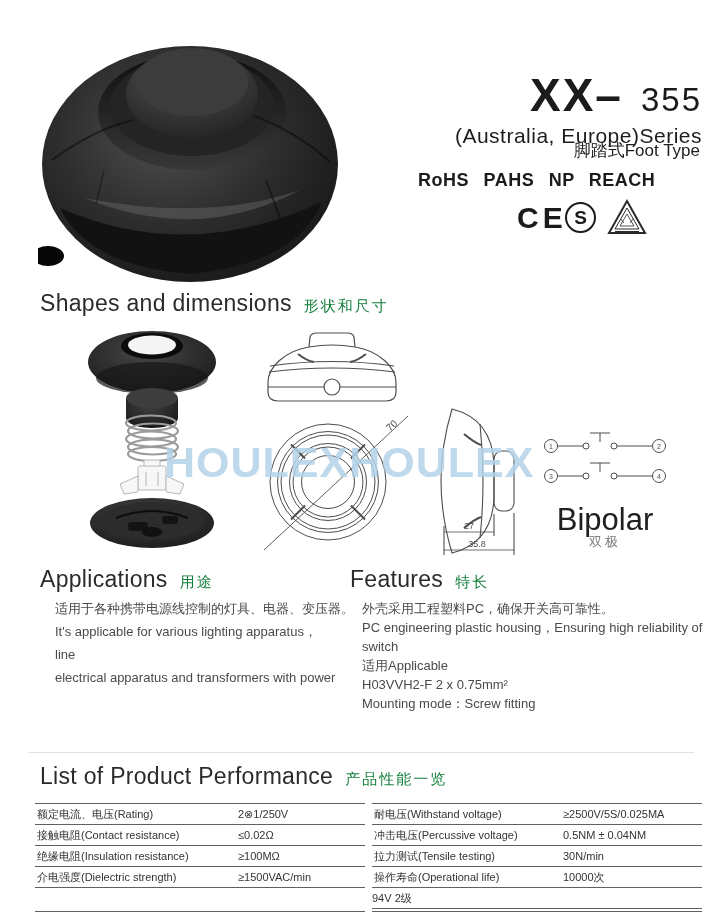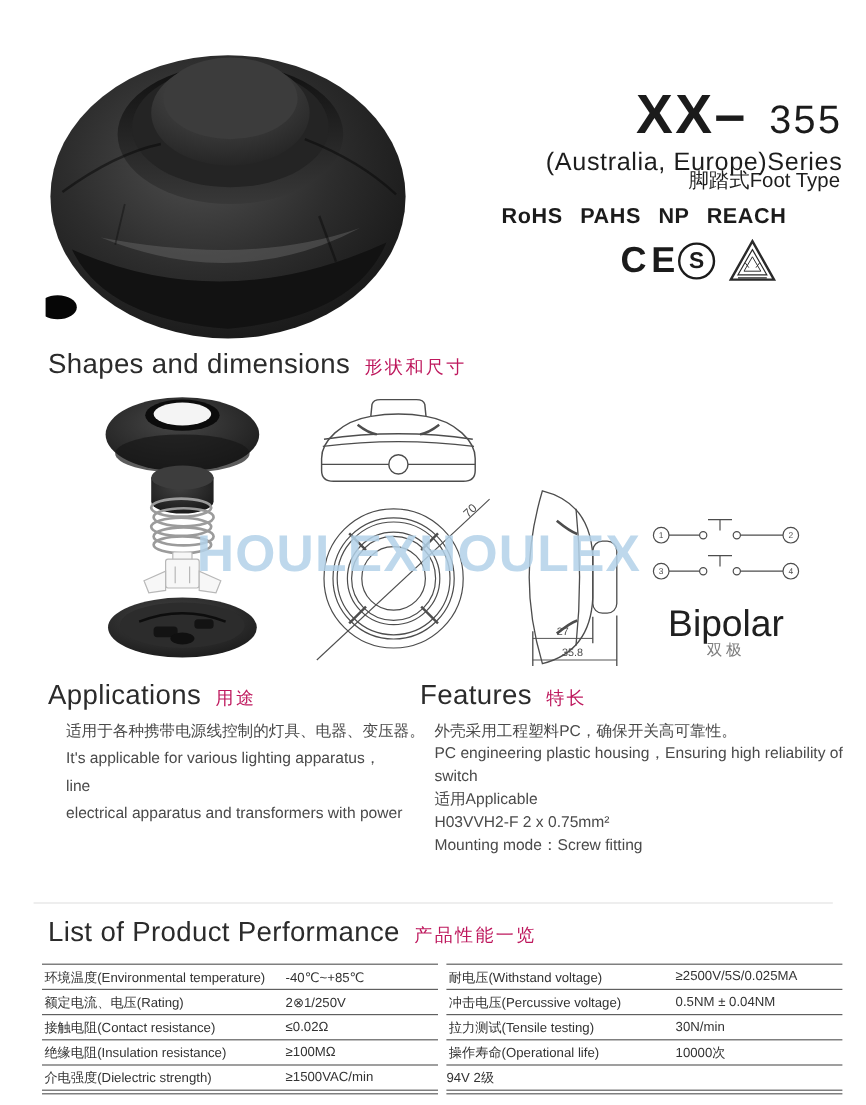--- a/index.html
+++ b/index.html
@@ -17,21 +17,21 @@
   .model-line .model-num { font-size:33px; font-weight:400; letter-spacing:2px; margin-left:18px; }
   .series-line { top:124px; left:400px; width:302px; text-align:right; font-size:21px; color:#1d1d1d; letter-spacing:0.5px; }
   .foottype-line { top:139px; left:400px; width:300px; text-align:right; font-size:17px; color:#1d1d1d; }
   .compliance-line { top:170px; left:418px; font-size:18px; font-weight:bold; color:#1b1b1b; word-spacing:9px; letter-spacing:0.5px; }
   .ce-mark { top:201px; left:517px; font-size:30px; font-weight:bold; color:#1b1b1b; letter-spacing:4px; }
   .s-mark { top:202px; left:565px; width:31px; height:31px; border:2.5px solid #1b1b1b; border-radius:50%;
             display:flex; align-items:center; justify-content:center; font-size:19px; font-weight:bold; color:#1b1b1b; }
 
   
   .sec-head { font-size:23px; font-weight:400; color:#2b2b2b; letter-spacing:0.3px; }
-  .sec-head .zh { font-size:15px; color:#be185d; margin-left:12px; letter-spacing:2px; }
+  .sec-head .zh { font-size:15px; color:#15803d; margin-left:12px; letter-spacing:2px; }
 
   
   .body-text { font-size:13px; color:#4a4a4a; }
   .body-text div { white-space:nowrap; }
   .app-body div { line-height:23px; }
   .feat-body div { line-height:19px; }
 
   
   .watermark {
     top:438px; left:164px; font-size:43px; font-weight:bold; color:#b3d2e9; opacity:0.85;
@@ -268,24 +268,20 @@
     <div>Mounting mode：Screw fitting</div>
   </div>
 
   <div class="abs divider"></div>
   <div class="abs sec-head" style="left:40px; top:763px;">
     <span>List of Product Performance</span><span class="zh">产品性能一览</span>
   </div>
 
   <div class="abs perf-table left-tbl">
     <div class="perf-row">
-      <div class="perf-label">环境温度(Environmental temperature)</div>
-      <div class="perf-value">-40℃~+85℃</div>
-    </div>
-    <div class="perf-row">
       <div class="perf-label">额定电流、电压(Rating)</div>
       <div class="perf-value">2⊗1/250V</div>
     </div>
     <div class="perf-row">
       <div class="perf-label">接触电阻(Contact resistance)</div>
       <div class="perf-value">≤0.02Ω</div>
     </div>
     <div class="perf-row">
       <div class="perf-label">绝缘电阻(Insulation resistance)</div>
       <div class="perf-value">≥100MΩ</div>

